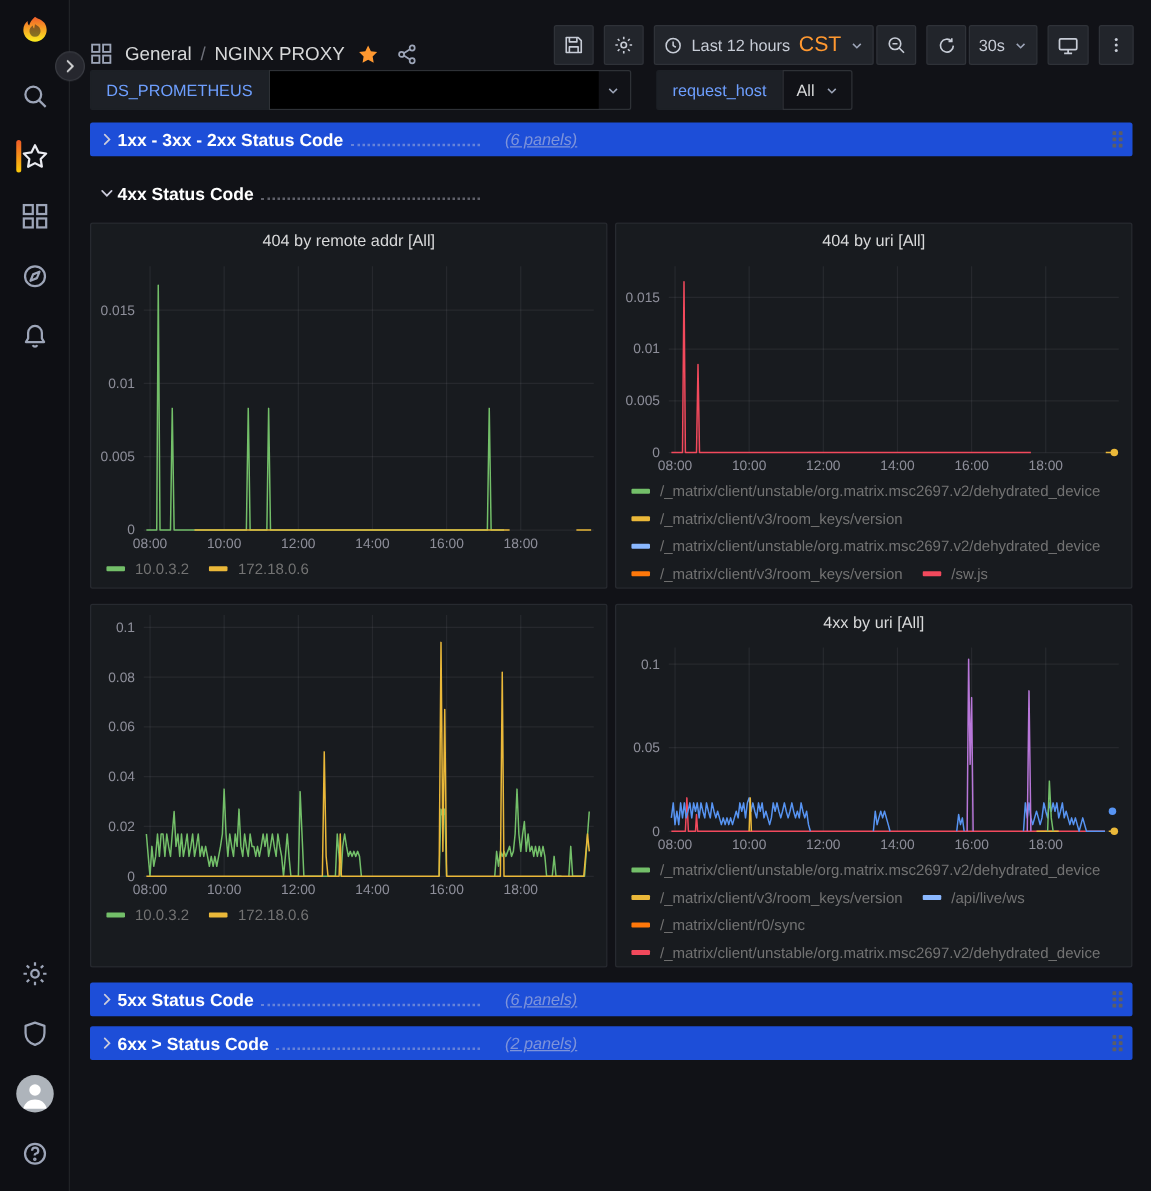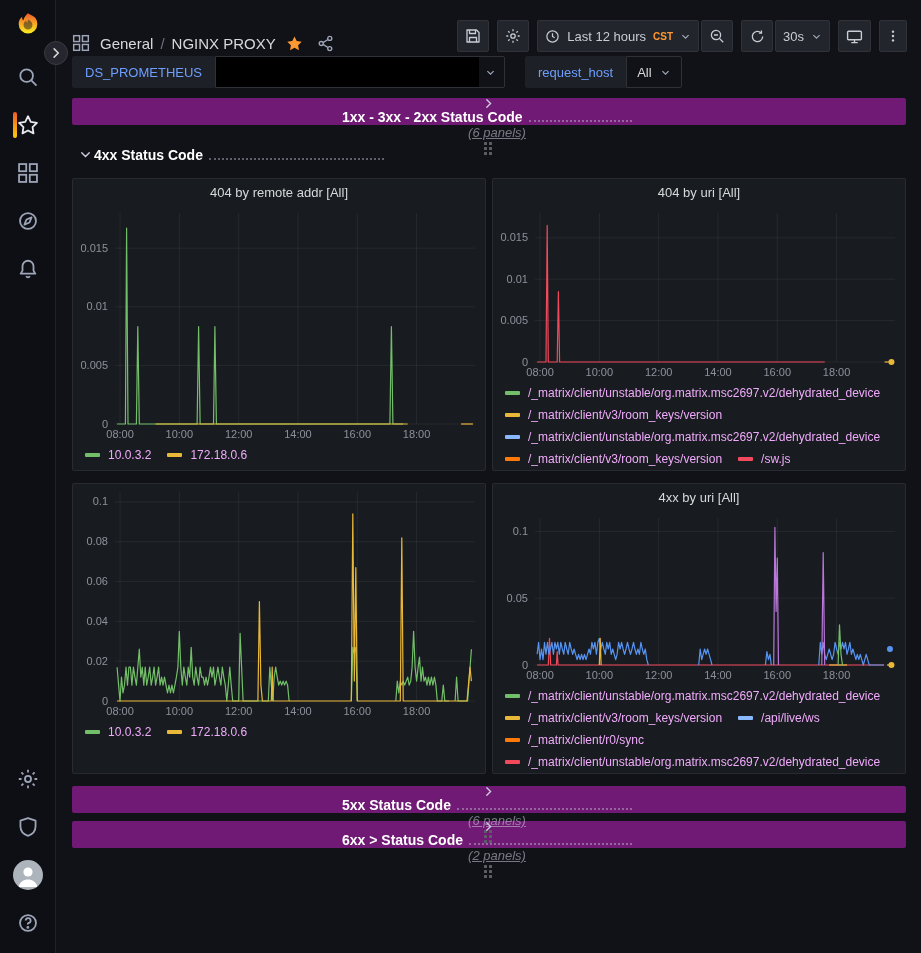--- a/index.html
+++ b/index.html
@@ -55,21 +55,21 @@
   .star-filled { color: #ff9830; margin-left: 10px; cursor: pointer; }
   .share { color: #9da5b8; margin-left: 14px; cursor: pointer; }
   .header-actions { margin-left: auto; display: flex; align-items: center; gap: 8px; }
   .hbtn {
     height: 32px; min-width: 32px; padding: 0 7px; background: #22252b;
     border: 1px solid #2f3238; border-radius: 2px; color: #c7ccd6;
     display: flex; align-items: center; justify-content: center; gap: 7px; cursor: pointer;
     font-size: 13px;
   }
   .btn-group { display: flex; gap: 2px; }
-  .tz { color: #ff9830; font-weight: 700; font-size: 10px; }
+  .tz { color: #ff9830; font-weight: 400; font-size: 17px; }
   .caret { color: #9da5b8; }
   .kebab-btn { min-width: 28px; padding: 0 4px; }
 
   
   .submenu { height: 40px; display: flex; align-items: center; gap: 0; padding: 0 14px 0 16px; flex: 0 0 auto; }
   .var-label {
     height: 32px; display: flex; align-items: center; padding: 0 12px;
     background: #1d2026; border: 1px solid #1d2026; border-radius: 2px 0 0 2px;
     color: #6e9fff; font-weight: 500;
   }
@@ -86,21 +86,21 @@
   }
 
   
   .dash { flex: 1; padding: 6px 15px 0 16px; }
 
   
   .row-header {
     height: 27px; display: flex; align-items: center; border-radius: 2px;
     padding: 0 6px 0 4px; margin-bottom: 8px; cursor: pointer;
   }
-  .row-header.collapsed { background: #701a75; flex-direction: column; }
+  .row-header.collapsed { background: #1d4ed8; }
   .row-header.expanded { margin-top: 16px; margin-bottom: 10px; }
   .row-chevron { color: #ccccdc; width: 18px; display: flex; justify-content: center; }
   .row-left { display: flex; align-items: baseline; width: 292px; }
   .row-title { font-size: 14px; font-weight: 700; color: #ffffff; white-space: nowrap; }
   .row-leader { flex: 1; border-bottom: 2px dotted rgba(204,204,220,0.42); margin: 0 2px 3px 6px; min-width: 10px; }
   .row-count { font-style: italic; color: rgba(204,204,220,0.55); font-size: 13px; margin-left: 18px; white-space: nowrap; text-decoration: underline; }
   .row-flex { flex: 1; }
   .drag { display: grid; grid-template-columns: 3px 3px; gap: 2px; padding: 2px; cursor: grab; }
   .drag span { width: 3px; height: 3px; background: #5c5e66; border-radius: 0.5px; display: block; }
 
@@ -113,21 +113,21 @@
     background: #181b1f; border: 1px solid rgba(204,204,220,0.09); border-radius: 2px;
     display: flex; flex-direction: column; overflow: hidden;
   }
   .panel-title {
     height: 26px; flex: 0 0 auto; display: flex; align-items: center; justify-content: center;
     font-size: 13px; font-weight: 400; color: #d8d9da; cursor: pointer;
   }
   .chart { flex: 0 0 auto; width: 100%; }
   .legend {
     flex: 0 0 auto; display: flex; flex-wrap: wrap; align-items: flex-start;
-    padding: 2px 8px 6px 12px; font-size: 12px; color: #f0abfc; overflow: hidden;
+    padding: 2px 8px 6px 12px; font-size: 12px; color: #737373; overflow: hidden;
   }
   .legend.clip { max-height: 92px; }
   .li { display: flex; align-items: center; margin-right: 16px; line-height: 22px; max-width: 100%; overflow: hidden; white-space: nowrap; cursor: pointer; }
   .sw { width: 15px; height: 4px; border-radius: 1px; margin-right: 8px; flex: 0 0 auto; }
 
   .icon { display: inline-flex; }
 </style>
 </head>
 <body>
 

